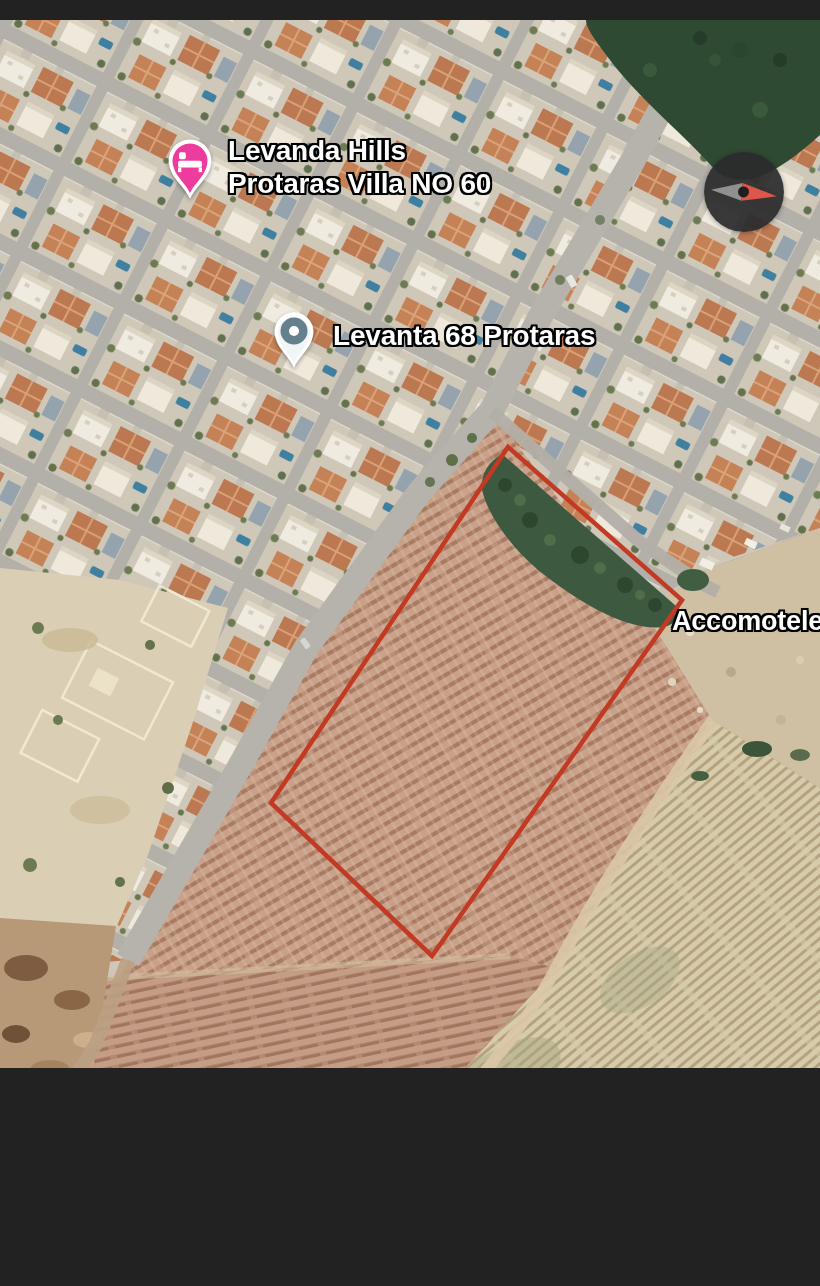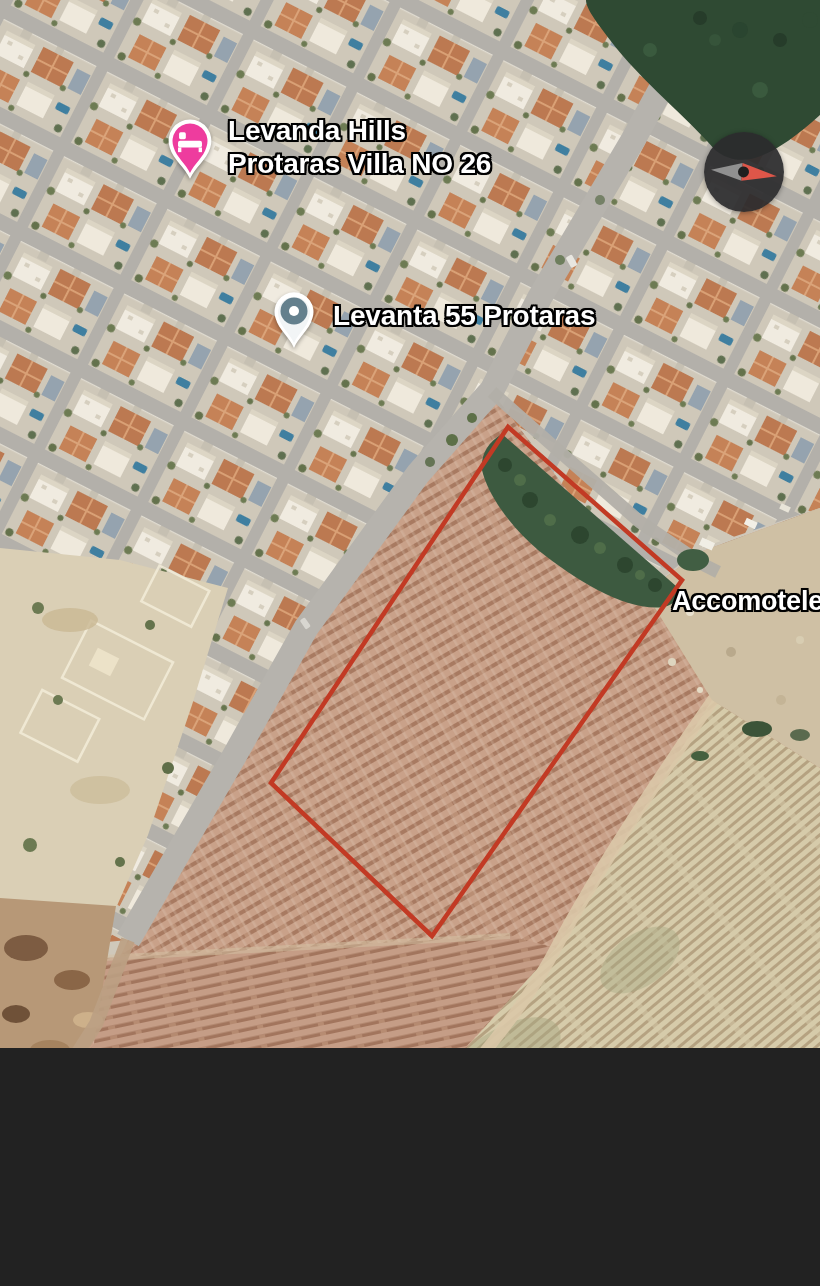--- a/index.html
+++ b/index.html
@@ -1,18 +1,18 @@
 <!DOCTYPE html>
 <html><head>
 <meta charset="utf-8">
 <style>
   html,body{margin:0;padding:0;background:#222;}
   .screen{
     position:relative;width:820px;height:1048px;overflow:hidden;
-    background:#15803d;font-family:"Liberation Sans",sans-serif;
+    background:#15803d;font-family:"Liberation Sans",sans-serif;margin-top:20px;
   }
   .map-art{position:absolute;left:0;top:0;width:820px;height:1286px;display:block;}
   .map-label{
     position:absolute;color:#fff;font-weight:bold;font-size:28px;line-height:33px;
     letter-spacing:-0.2px;white-space:nowrap;z-index:30;
     text-shadow:-2px -2px 0 #000,0 -2px 0 #000,2px -2px 0 #000,-2px 0 0 #000,
                  2px 0 0 #000,-2px 2px 0 #000,0 2px 0 #000,2px 2px 0 #000,0 0 3px #000;
   }
   .pin{position:absolute;z-index:25;filter:drop-shadow(0 2px 2px rgba(0,0,0,.35));}
   .compass{
@@ -220,33 +220,33 @@
       <path d="M24,60 C19,49 8,42 4.5,30 A20.5,20.5 0 1 1 43.5,30 C40,42 29,49 24,60 Z" fill="#ffffff"></path>
       <path d="M24,54.5 C20,45.5 11,39.5 8.2,29.5 A16.8,16.8 0 1 1 39.8,29.5 C37,39.5 28,45.5 24,54.5 Z" fill="#ee3c9e"></path>
       <rect x="13.5" y="15.5" width="6.5" height="6.5" rx="1.5" fill="#ffffff"></rect>
       <rect x="12.5" y="23.5" width="23" height="6.5" rx="2" fill="#ffffff"></rect>
       <rect x="12.5" y="30" width="3.2" height="4.5" fill="#ffffff"></rect>
       <rect x="32.3" y="30" width="3.2" height="4.5" fill="#ffffff"></rect>
     </svg>
   </div>
   <div class="map-label" style="left:228px;top:114px;">
     <div>Levanda Hills</div>
-    <div>Protaras Villa NO 26</div>
+    <div>Protaras Villa NO 60</div>
   </div>
 
   <div class="pin" style="left:271px;top:288px;">
     <svg width="46" height="62" viewBox="0 0 46 62">
       <path d="M23,60 C18.5,49 8,42.5 4.5,30 A19.5,19.5 0 1 1 41.5,30 C38,42.5 27.5,49 23,60 Z" fill="#ffffff"></path>
       <path d="M23,55 C19,46 10.5,40 7.8,29.8 A16,16 0 1 1 38.2,29.8 C35.5,40 27,46 23,55 Z" fill="#f2f5f6"></path>
       <circle cx="23" cy="23" r="13.5" fill="#64808d"></circle>
       <circle cx="23" cy="23" r="5" fill="#ffffff"></circle>
     </svg>
   </div>
   <div class="map-label" style="left:333px;top:299px;">
-    <span>Levanta 55 Protaras</span>
+    <span>Levanta 68 Protaras</span>
   </div>
 
   <div class="map-label" style="left:672px;top:585px;font-size:27px;">
     <span>Accomotele</span>
   </div>
 
   <div class="compass">
     <svg viewBox="0 0 80 80">
       <g transform="rotate(4 40 40)">
         <polygon points="7,40 38,31 38,49" fill="#909090"></polygon>

